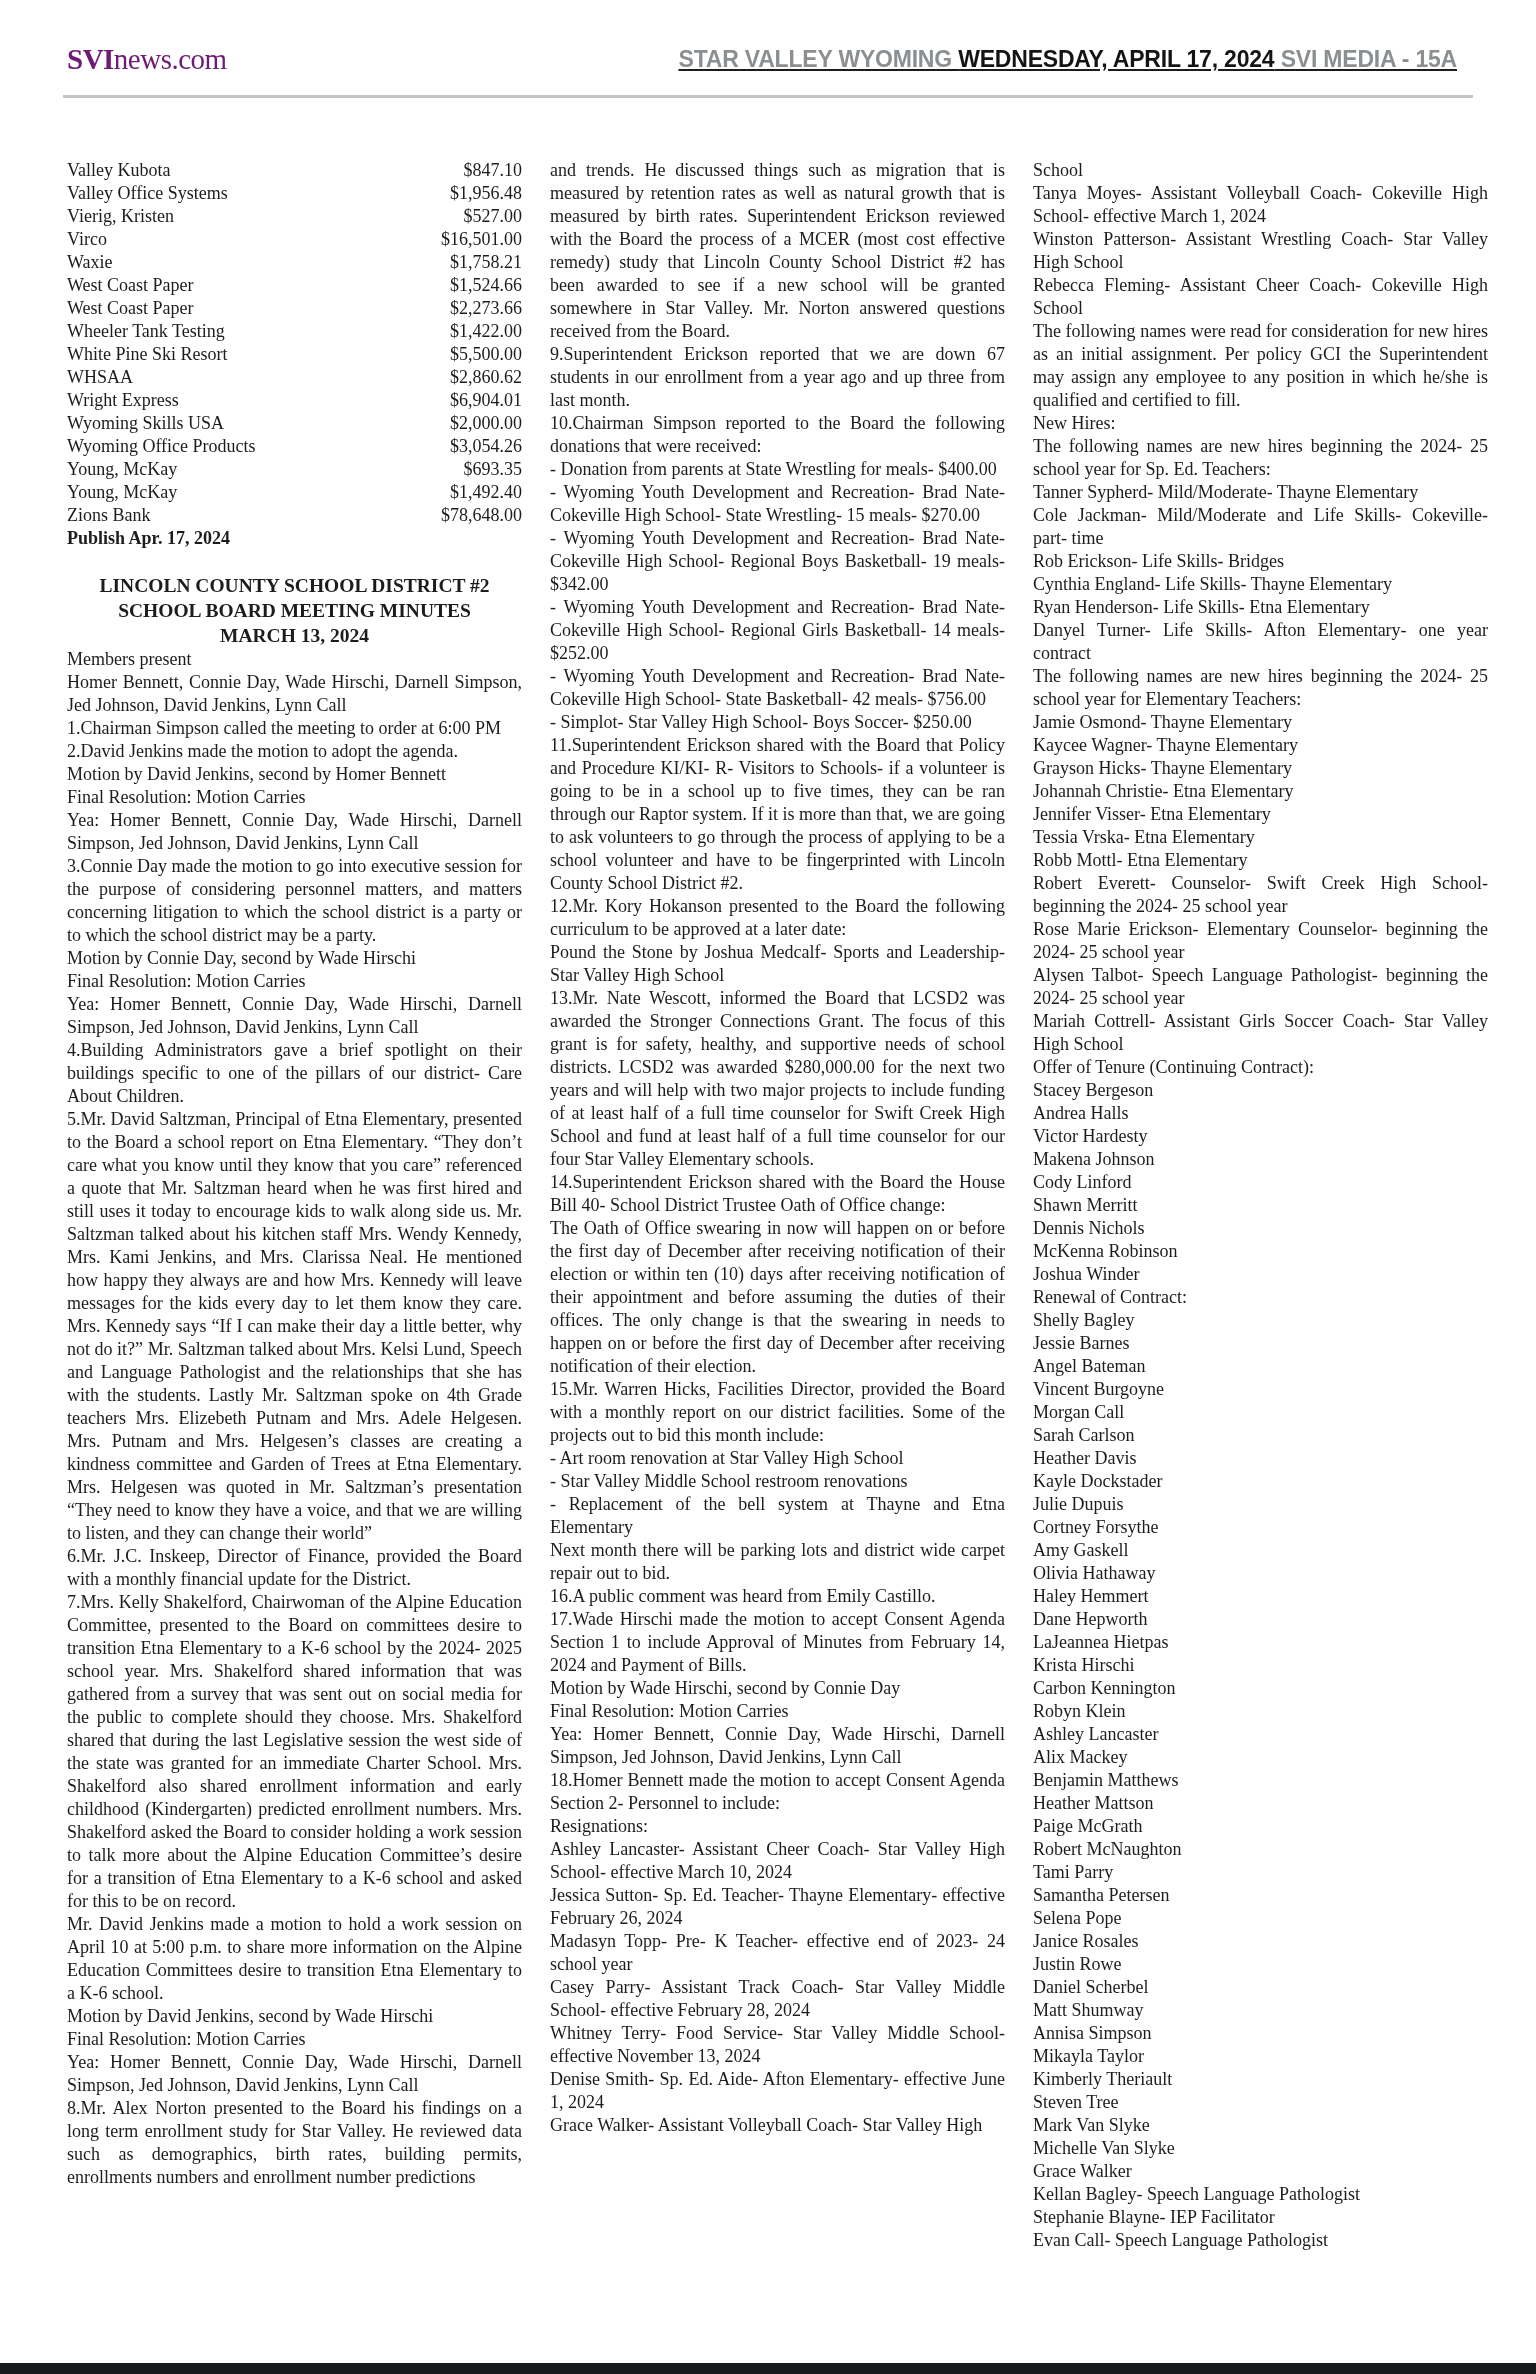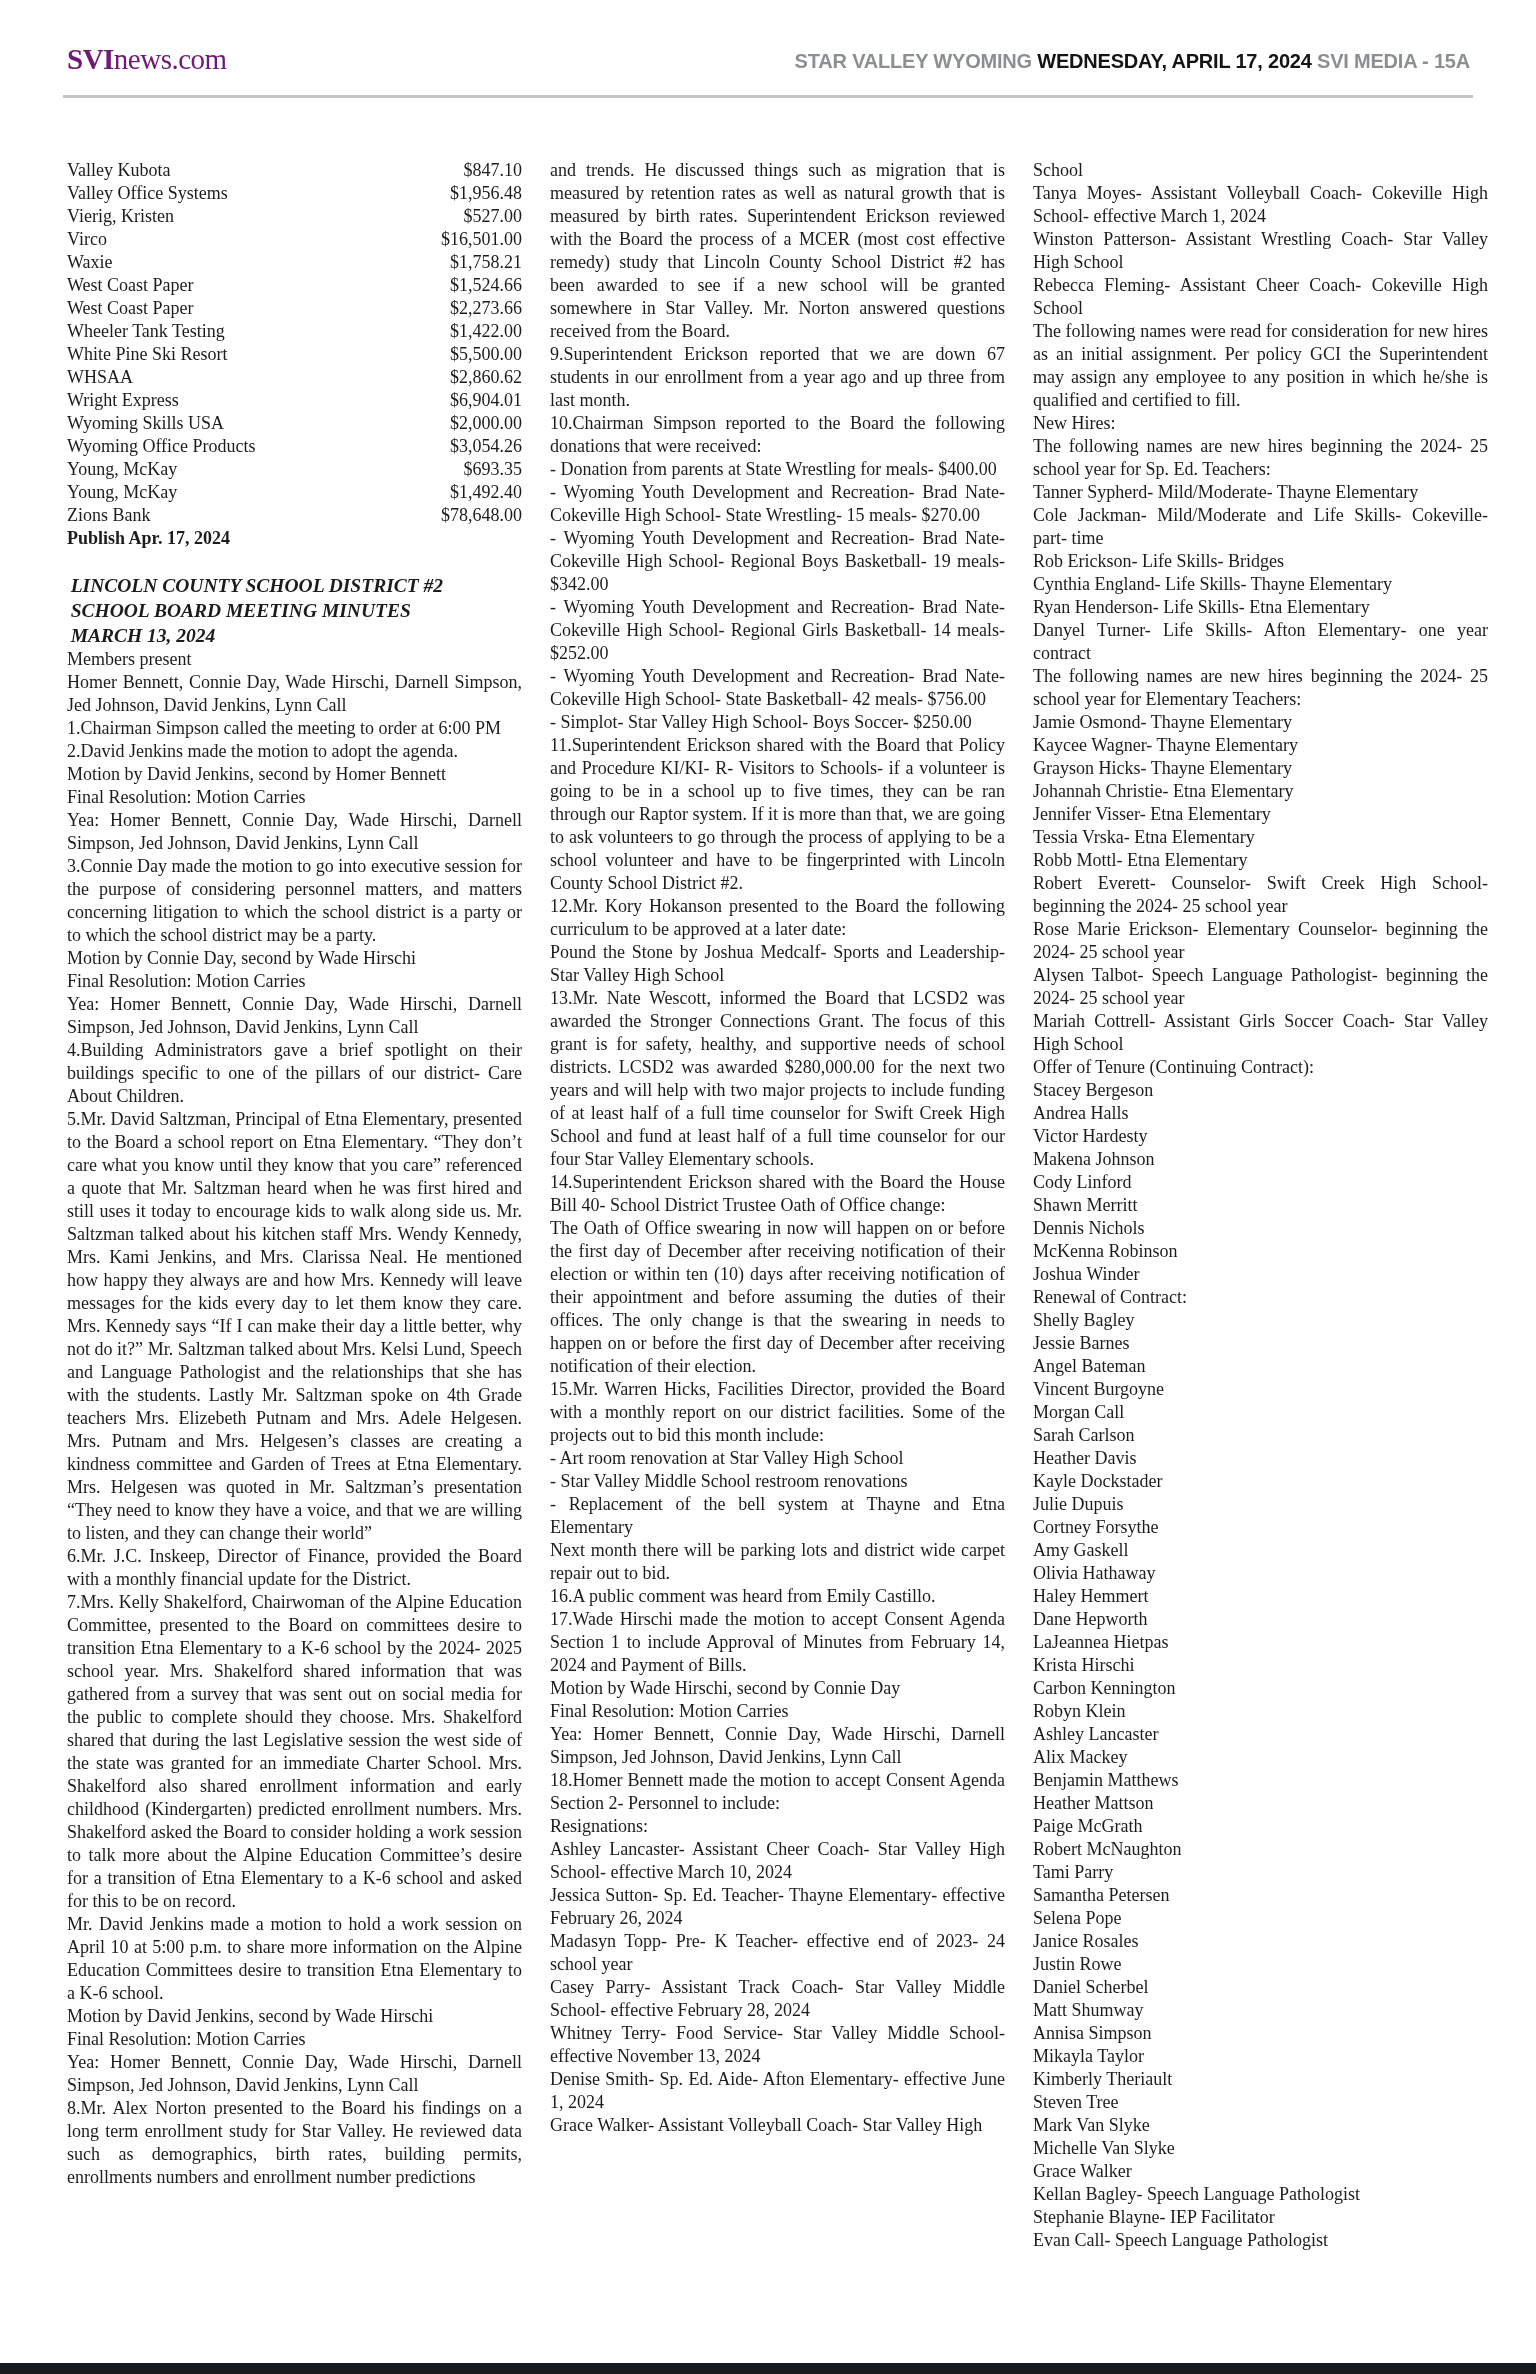--- a/index.html
+++ b/index.html
@@ -3,36 +3,36 @@
 <meta charset="utf-8">
 <style>
   html,body{margin:0;padding:0;background:#e8e8e8;}
   .page{position:relative;width:1536px;height:2375px;background:#ffffff;overflow:hidden;
         font-family:"Liberation Serif",serif;color:#1c1c1c;}
   
   .header{position:absolute;top:0;left:0;right:0;height:98px;}
   .logo{position:absolute;left:67px;bottom:22px;font-size:29px;letter-spacing:-0.5px;color:#701a75;}
   .logo .lp{font-weight:700;}
   .logo .ls{font-weight:400;}
-  .header-meta{position:absolute;right:66px;bottom:25px;font-family:"Liberation Sans",sans-serif;
-               font-size:20px;font-weight:700;letter-spacing:-0.2px;white-space:nowrap;}
+  .header-meta{position:absolute;right:79px;bottom:25px;font-family:"Liberation Sans",sans-serif;
+               font-size:23px;font-weight:700;letter-spacing:-0.2px;white-space:nowrap;text-decoration:underline;}
   .hm-gray{color:#8b8f92;}
   .hm-black{color:#141414;}
   .header-rule{position:absolute;left:63px;right:63px;bottom:0;height:2.8px;background:#c3c6c8;}
   
   .content{position:absolute;top:159px;left:67px;display:flex;gap:28px;}
   .col{width:455px;font-size:18px;line-height:23px;}
   .para{margin:0;text-align:justify;}
   
   .pay-row{display:flex;justify-content:space-between;align-items:baseline;text-align:center;}
   .payee{white-space:nowrap;}
   .amount{white-space:nowrap;}
   .publish{font-weight:700;text-align:left;margin:0;}
   
-  .minutes-title{margin:23px 3.7px 0 3.7px;font-weight:700;font-size:19.5px;line-height:25px;font-style:italic;}
+  .minutes-title{margin:23px 3.7px 0 3.7px;text-align:center;font-weight:700;font-size:19.5px;line-height:25px;}
   
   .footer-bar{position:absolute;left:0;right:0;bottom:0;height:12px;background:#181b1e;}
 </style>
 </head>
 <body>
 
 <div class="page">
 
   <div class="header">
     <div class="logo"><span class="lp">SVI</span><span class="ls">news.com</span></div>

